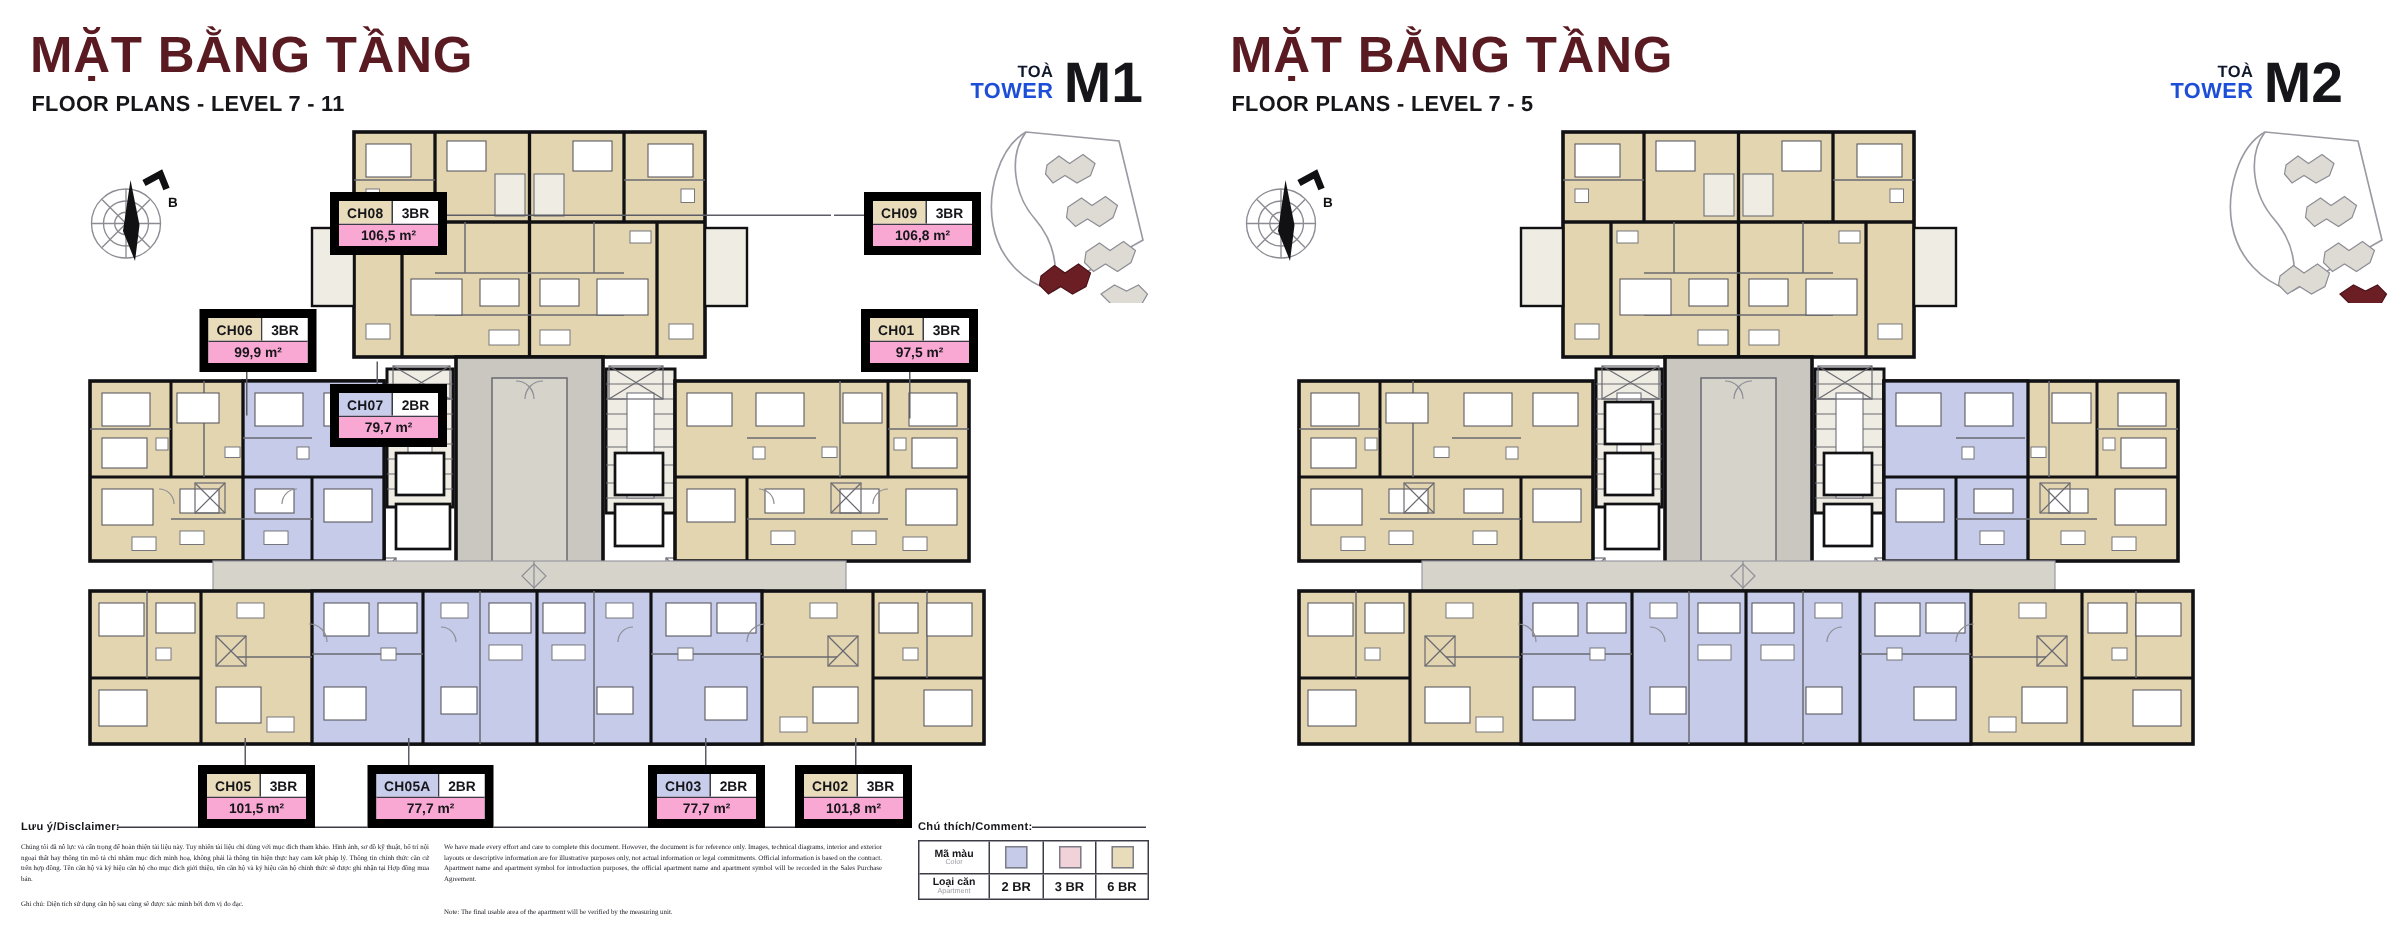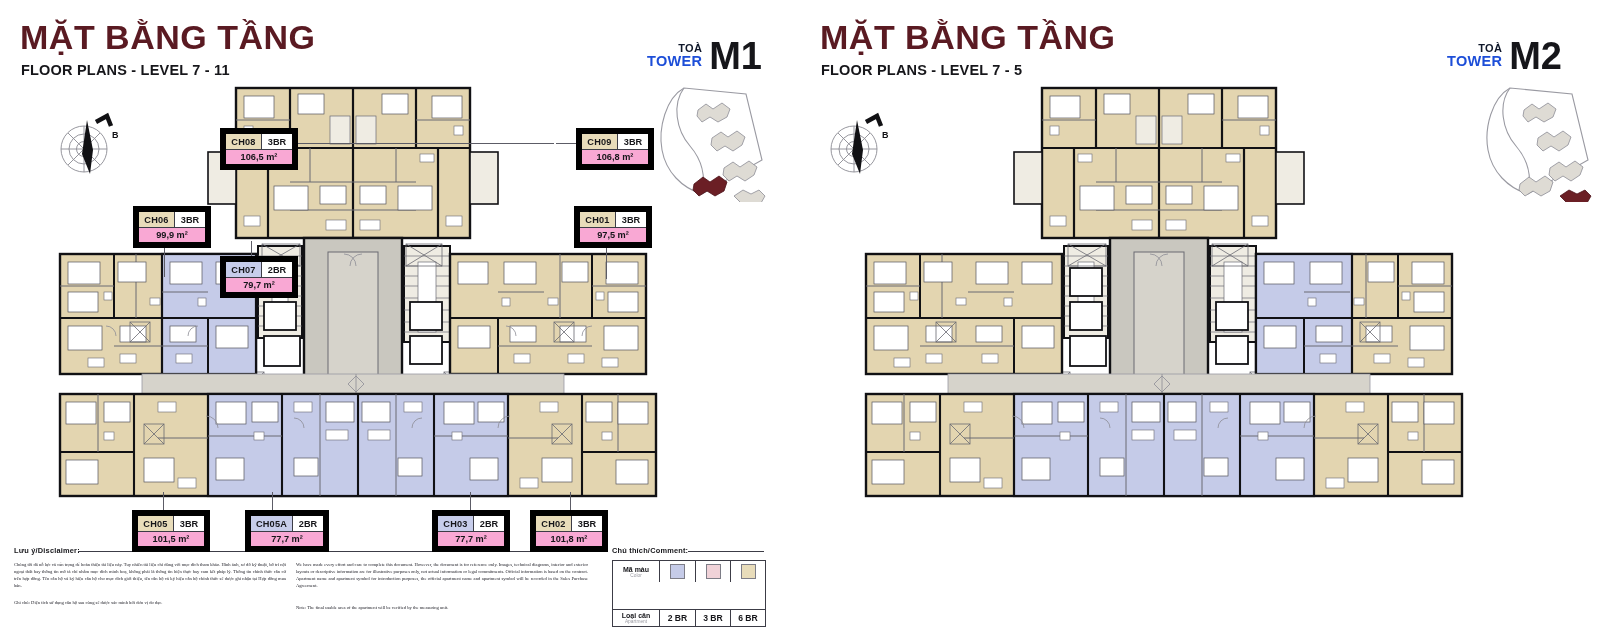--- a/index.html
+++ b/index.html
@@ -79,21 +79,21 @@
   }
   .foot-text {
     position: absolute; font-size: 4.6px; line-height: 1.52; color: #22222a;
     font-family: "Liberation Serif", serif; text-align: justify;
   }
   .legend {
     position: absolute; border: 1px solid #3c3c46; display: flex; flex-direction: column;
     background: #fff;
   }
   .legend .lrow { display: flex; }
-  .legend .lrow + .lrow { border-top: 1px solid #3c3c46; margin-top: 27px; }
+  .legend .lrow + .lrow { border-top: 1px solid #3c3c46; }
   .legend .lhead {
     width: 47px; display:flex; flex-direction: column; align-items:center; justify-content:center;
     border-right: 1px solid #3c3c46; padding: 2px 0;
   }
   .legend .lhead .vn { font-size: 7px; font-weight: 700; color:#16161a; }
   .legend .lhead .en { font-size: 4.8px; color:#9a9aa2; }
   .legend .lcell {
     width: 35px; display:flex; align-items:center; justify-content:center; padding: 3px 0;
   }
   .legend .lcell + .lcell { border-left: 1px solid #3c3c46; }

